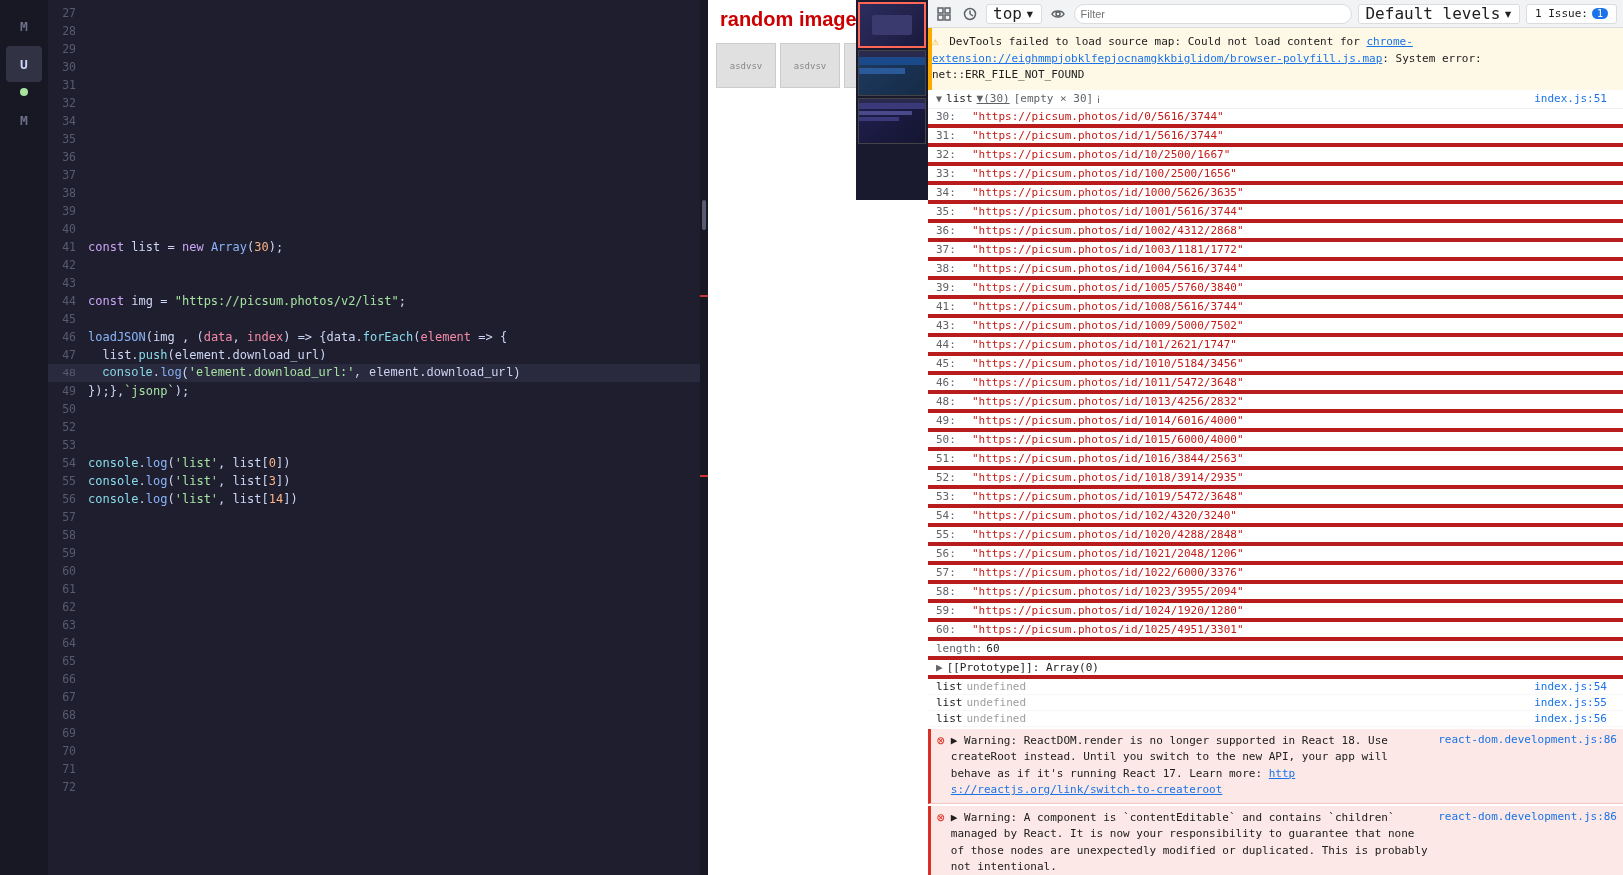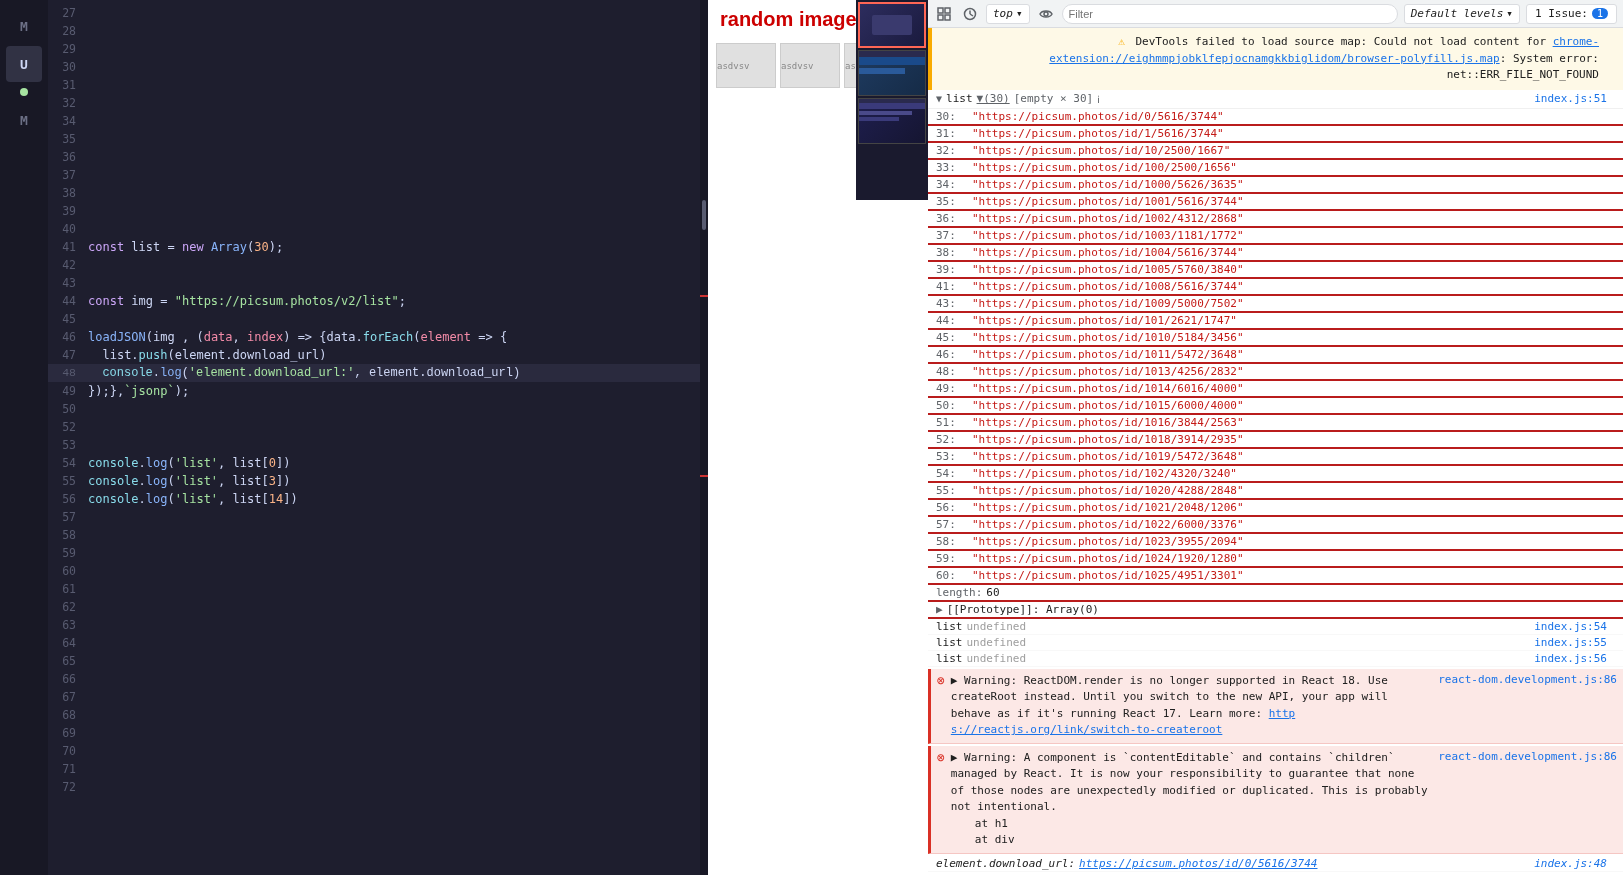--- a/index.html
+++ b/index.html
@@ -63,20 +63,21 @@
       flex-wrap: wrap;
       padding: 4px 8px;
       gap: 4px;
     }
     .preview-image-placeholder {
       width: 60px;
       height: 45px;
       background: #e0e0e0;
       display: flex;
       align-items: center;
+      justify-content: center;
       font-size: 9px;
       color: #888;
       border: 1px solid #ccc;
     }
 
     
     .code-lines {
       display: flex;
       flex-direction: column;
       flex: 1;
@@ -154,25 +155,24 @@
       background: transparent;
     }
     .dt-dropdown {
       display: flex;
       align-items: center;
       gap: 3px;
       padding: 2px 6px;
       border: 1px solid #dadce0;
       border-radius: 3px;
       cursor: pointer;
-      font-size: 11px;
+      font-size: 16px;
       color: #202020;
       background: white;
       height: 20px;
-      font-style: italic;
     }
     .dt-filter {
       flex: 1;
       border: 1px solid #dadce0;
       border-radius: 10px;
       padding: 1px 6px;
       font-size: 11px;
       height: 20px;
       outline: none;
       color: #202020;
@@ -202,34 +202,33 @@
     .devtools-content {
       flex: 1;
       overflow-y: auto;
       padding: 0;
     }
 
     
     .warning-banner {
       background: #fef9e7;
       border-left: 4px solid #f9ab00;
-      padding: 6px 24px;
+      padding: 6px 0;
       font-size: 11px;
       color: #202020;
       line-height: 1.5;
-      text-align: right;
     }
     .warning-banner a { color: #1a73e8; text-decoration: underline; cursor: pointer; }
 
     .console-list-row {
       display: flex;
       align-items: flex-start;
       padding: 1px 0 1px 8px;
       min-height: 16px;
-      border-bottom: 2px solid #b91c1c;
+      border-bottom: 4px solid #b91c1c;
     }
     .list-row-num {
       color: #5f6368;
       min-width: 36px;
       font-size: 11px;
       padding-right: 4px;
     }
     .list-row-val {
       color: #c41a16;
       font-size: 11px;

